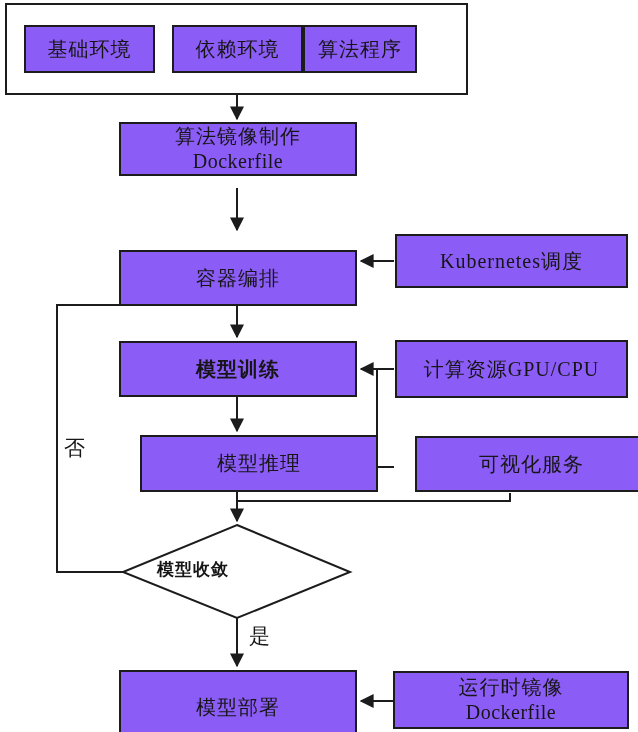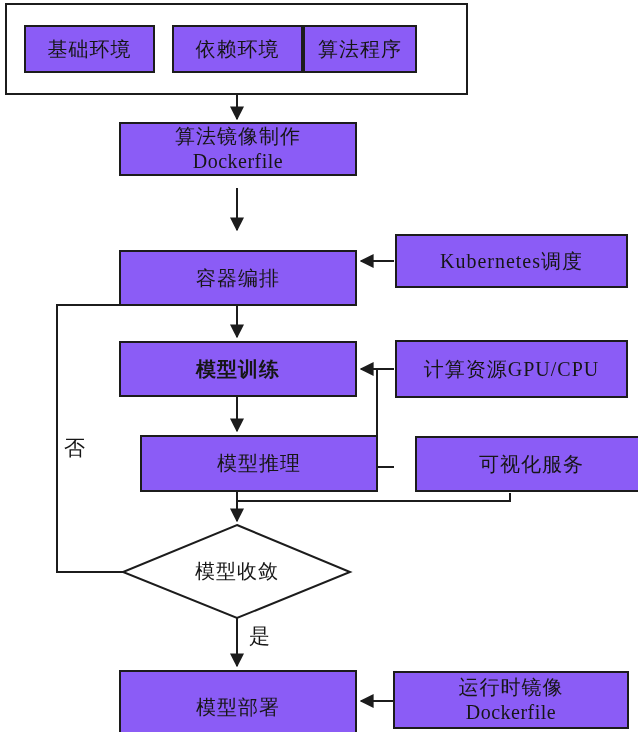--- a/index.html
+++ b/index.html
@@ -45,23 +45,24 @@
     border: 2px solid #1c1c1c;
   }
   .free-label {
     position: absolute;
     font-size: 21px;
     letter-spacing: 1px;
     text-align: center;
   }
   .diamond-label {
     position: absolute;
-    font-size: 20px;
+    font-size: 17px;
     letter-spacing: 1px;
-    text-align: center;
+    text-align: left;
+    font-weight: bold;
   }
   .latin-line {
     letter-spacing: 0.5px;
     text-align: center;
   }
 </style>
 </head>
 <body>
 
 <div class="stage">

